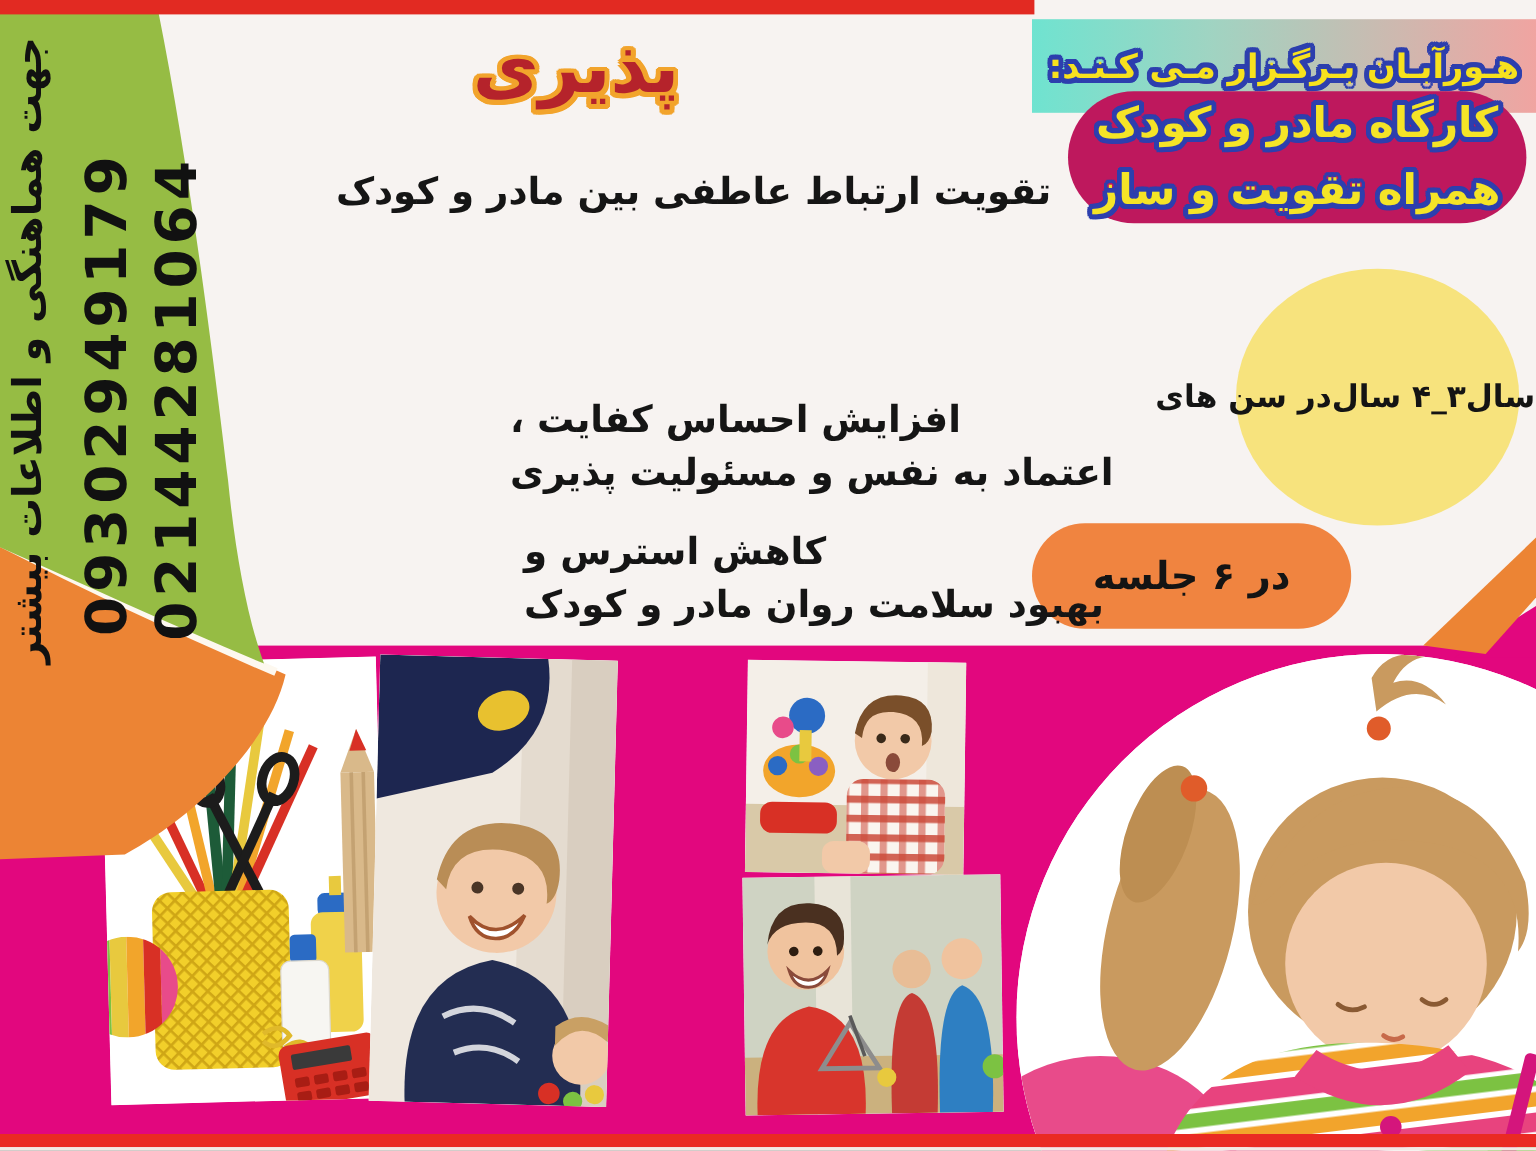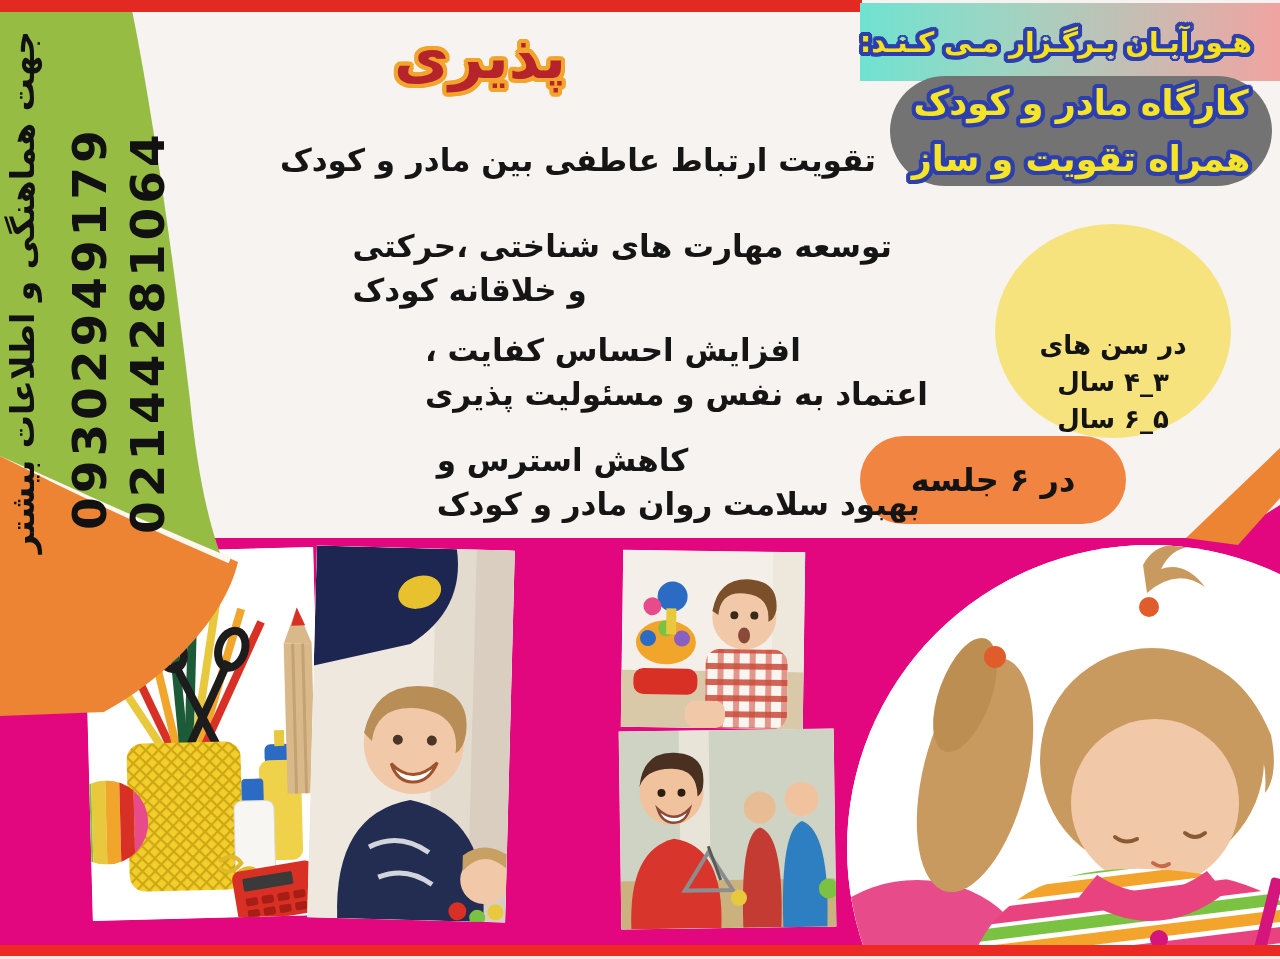--- a/index.html
+++ b/index.html
@@ -7,39 +7,39 @@
     position:relative;width:1280px;height:959px;overflow:hidden;
     background:#f7f3f1;font-family:"DejaVu Sans",sans-serif;
   }
   .abs{position:absolute;}
   
   .top-strip{left:0;top:0;width:862px;height:12px;background:#e22a22;}
   .magenta-band{left:0;top:538px;width:1280px;height:412px;background:#e2077e;}
   .bottom-strip{left:0;top:945px;width:1280px;height:11px;background:#ea2a23;}
   .bottom-light{left:0;top:956px;width:1280px;height:3px;background:#f2e9e5;}
   
-  .banner{left:860px;top:3px;width:420px;height:78px;
+  .banner{left:860px;top:16px;width:420px;height:78px;
     background:linear-gradient(90deg,#6fe3d0 0%,#9fd4c2 35%,#f0a4a1 100%);
-    display:flex;align-items:center;justify-content:flex-start;}
+    display:flex;align-items:center;justify-content:center;}
   .banner-text{font-size:28px;font-weight:700;color:#f7e11e;white-space:nowrap;
     text-shadow:0 -4px #2d3fae,0 4px #2d3fae,-4px 0 #2d3fae,4px 0 #2d3fae,
       -3px -3px #2d3fae,-3px 3px #2d3fae,3px -3px #2d3fae,3px 3px #2d3fae,
       -4px -2px #2d3fae,-4px 2px #2d3fae,4px -2px #2d3fae,4px 2px #2d3fae,
       -2px -4px #2d3fae,-2px 4px #2d3fae,2px -4px #2d3fae,2px 4px #2d3fae;}
   
   .workshop-card{left:890px;top:76px;width:382px;height:110px;border-radius:64px;
-    background:#737373;display:flex;flex-direction:column;align-items:center;justify-content:center;gap:16px;}
+    background:#be185d;display:flex;flex-direction:column;align-items:center;justify-content:center;gap:16px;}
   .workshop-line{font-size:35px;font-weight:700;color:#f5e427;white-space:nowrap;
     text-shadow:0 -4px #2d3fae,0 4px #2d3fae,-4px 0 #2d3fae,4px 0 #2d3fae,
       -3px -3px #2d3fae,-3px 3px #2d3fae,3px -3px #2d3fae,3px 3px #2d3fae,
       -4px -2px #2d3fae,-4px 2px #2d3fae,4px -2px #2d3fae,4px 2px #2d3fae,
       -2px -4px #2d3fae,-2px 4px #2d3fae,2px -4px #2d3fae,2px 4px #2d3fae;}
   
-  .ages-bubble{left:995px;top:224px;width:236px;height:214px;border-radius:50%;
-    background:#f7e37d;display:flex;flex-direction:column;align-items:center;justify-content:flex-end;}
+  .ages-bubble{left:1030px;top:224px;width:236px;height:214px;border-radius:50%;
+    background:#f7e37d;display:flex;flex-direction:row;align-items:center;justify-content:center;}
   .ages-line{font-size:26px;font-weight:700;color:#141414;line-height:37px;white-space:nowrap;}
   
   .sessions-pill{left:860px;top:436px;width:266px;height:88px;border-radius:46px;
     background:#f08440;display:flex;align-items:center;justify-content:center;}
   .sessions-text{font-size:32px;font-weight:700;color:#141414;white-space:nowrap;}
   
   .goals-title{left:300px;top:22px;width:360px;text-align:center;
     font-size:60px;font-weight:700;color:#b5232b;
     text-shadow:0 -4px #f2a42c,0 4px #f2a42c,-4px 0 #f2a42c,4px 0 #f2a42c,
       -3px -3px #f2a42c,-3px 3px #f2a42c,3px -3px #f2a42c,3px 3px #f2a42c,
@@ -342,24 +342,20 @@
 
   <div class="abs sessions-pill">
     <div class="sessions-text" dir="rtl">در ۶ جلسه</div>
   </div>
 
   <div class="abs goals-title" dir="rtl">پذیری</div>
 
   <div class="goal goal-1">
     <div>تقویت ارتباط عاطفی بین مادر و کودک</div>
   </div>
-  <div class="goal goal-2">
-    <div>توسعه مهارت های شناختی ،حرکتی</div>
-    <div>و خلاقانه کودک</div>
-  </div>
   <div class="goal goal-3">
     <div>افزایش احساس کفایت ،</div>
     <div>اعتماد به نفس و مسئولیت پذیری</div>
   </div>
   <div class="goal goal-4">
     <div>کاهش استرس و</div>
     <div>بهبود سلامت روان مادر و کودک</div>
   </div>
 
   <div class="abs bottom-strip"></div>

